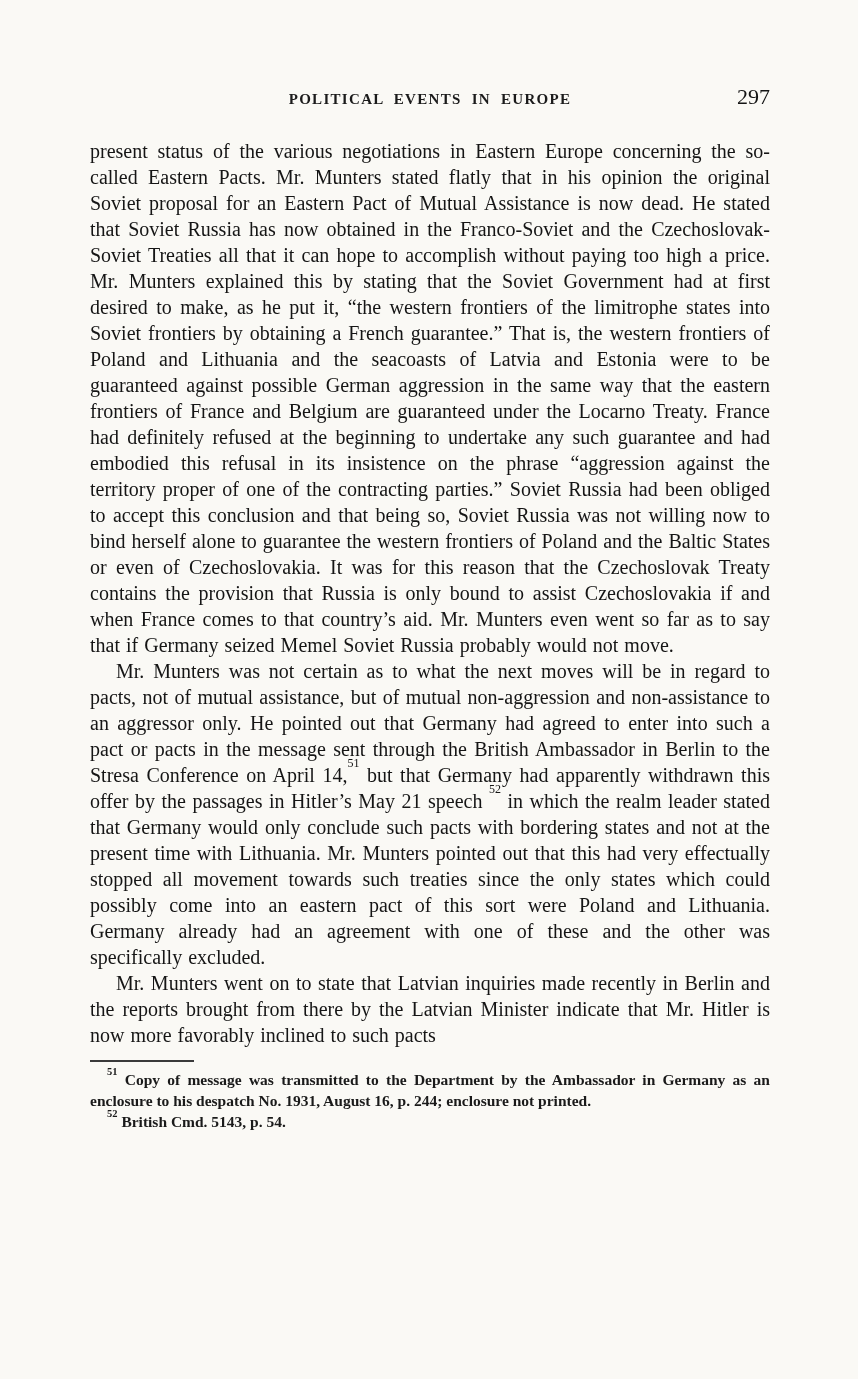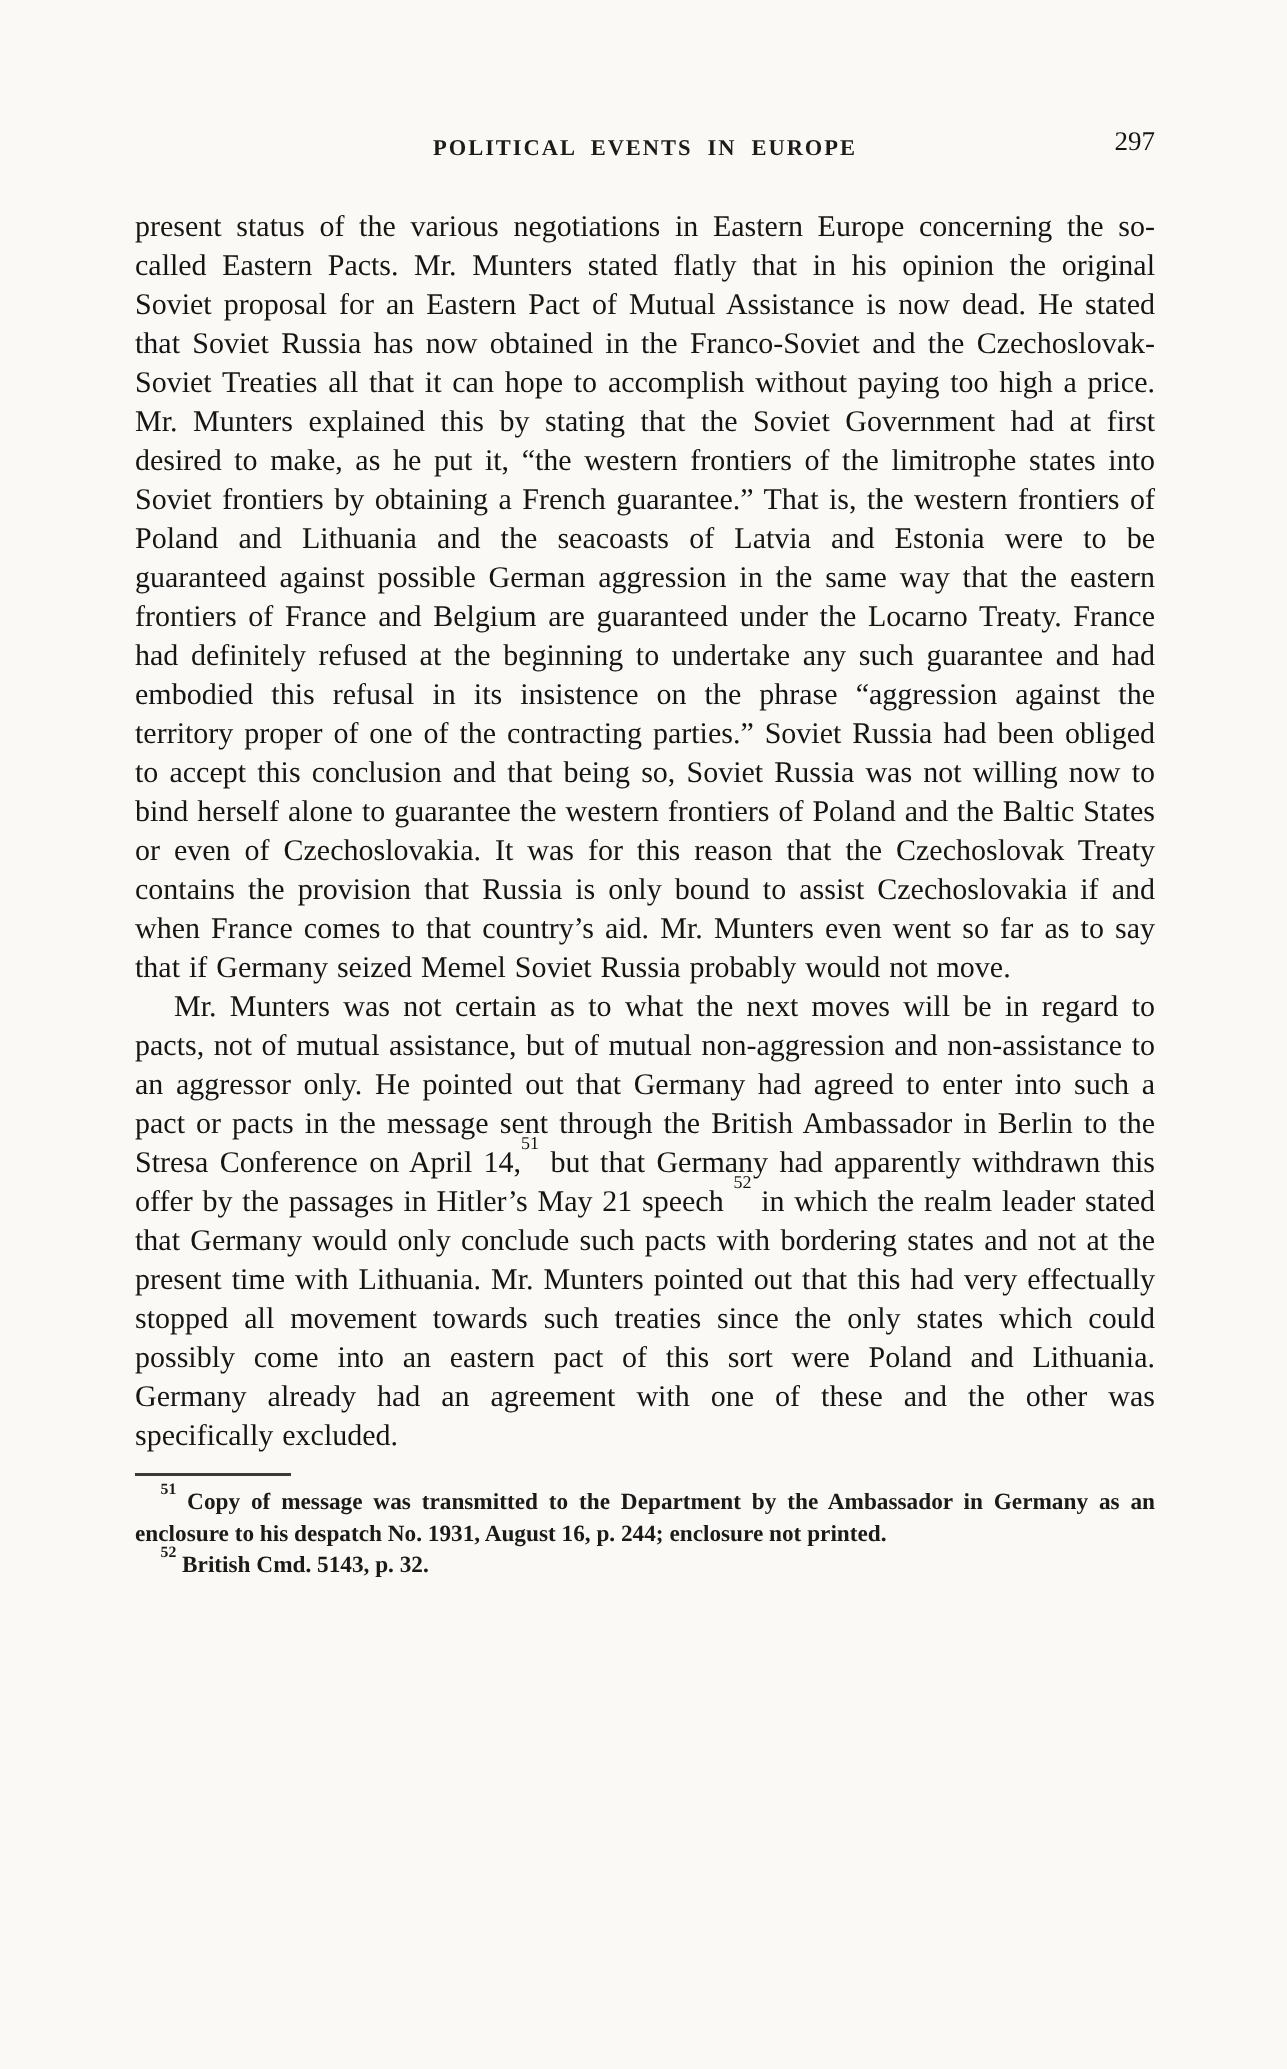--- a/index.html
+++ b/index.html
@@ -33,21 +33,21 @@
     font-weight: bold;
     letter-spacing: 1.3px;
     word-spacing: 5px;
     padding-top: 5px;
     color: #1b1b1b;
   }
   .page-number {
     position: absolute;
     right: 0;
     top: -2px;
-    font-size: 18px;
+    font-size: 22px;
     color: #141414;
   }
   .body-text {
     font-size: 20px;
     line-height: 26px;
     text-align: justify;
     word-spacing: 1px;
     margin-top: 12px;
   }
   .para { margin: 0; }
@@ -88,24 +88,25 @@
     <span class="running-title">POLITICAL EVENTS IN EUROPE</span>
     <span class="page-number">297</span>
   </header>
 
   <main class="body-text">
 
     <p class="para">present status of the various negotiations in Eastern Europe concerning the so-called Eastern Pacts.  Mr. Munters stated flatly that in his opinion the original Soviet proposal for an Eastern Pact of Mutual Assistance is now dead.  He stated that Soviet Russia has now obtained in the Franco-Soviet and the Czechoslovak-Soviet Treaties all that it can hope to accomplish without paying too high a price.  Mr. Munters explained this by stating that the Soviet Government had at first desired to make, as he put it, “the western frontiers of the limitrophe states into Soviet frontiers by obtaining a French guarantee.”  That is, the western frontiers of Poland and Lithuania and the seacoasts of Latvia and Estonia were to be guaranteed against possible German aggression in the same way that the eastern frontiers of France and Belgium are guaranteed under the Locarno Treaty.  France had definitely refused at the beginning to undertake any such guarantee and had embodied this refusal in its insistence on the phrase “aggression against the territory proper of one of the contracting parties.”  Soviet Russia had been obliged to accept this conclusion and that being so, Soviet Russia was not willing now to bind herself alone to guarantee the western frontiers of Poland and the Baltic States or even of Czechoslovakia.  It was for this reason that the Czechoslovak Treaty contains the provision that Russia is only bound to assist Czechoslovakia if and when France comes to that country’s aid.  Mr. Munters even went so far as to say that if Germany seized Memel Soviet Russia probably would not move.</p>
 
     <p class="para indent"><span>Mr. Munters was not certain as to what the next moves will be in regard to pacts, not of mutual assistance, but of mutual non-aggression and non-assistance to an aggressor only.  He pointed out that Germany had agreed to enter into such a pact or pacts in the message sent through the British Ambassador in Berlin to the Stresa Conference on April 14,</span><sup class="fn-ref">51</sup><span> but that Germany had apparently withdrawn this offer by the passages in Hitler’s May 21 speech </span><sup class="fn-ref">52</sup><span> in which the realm leader stated that Germany would only conclude such pacts with bordering states and not at the present time with Lithuania.  Mr. Munters pointed out that this had very effectually stopped all movement towards such treaties since the only states which could possibly come into an eastern pact of this sort were Poland and Lithuania.  Germany already had an agreement with one of these and the other was specifically excluded.</span></p>
 
+    <p class="para indent">Mr. Munters went on to state that Latvian inquiries made recently in Berlin and the reports brought from there by the Latvian Minister indicate that Mr. Hitler is now more favorably inclined to such pacts</p>
 
   </main>
 
   <footer class="footnotes">
     <div class="footnote-rule"></div>
 
     <p class="footnote"><sup class="fn-marker">51</sup><span> Copy of message was transmitted to the Department by the Ambassador in Germany as an enclosure to his despatch No. 1931, August 16, p. 244; enclosure not printed.</span></p>
 
-    <p class="footnote"><sup class="fn-marker">52</sup><span> British Cmd. 5143, p. 32.</span></p>
+    <p class="footnote"><sup class="fn-marker">52</sup><span> British Cmd. 5143, p. 54.</span></p>
   </footer>
 
 </div>
 
 </body></html>

